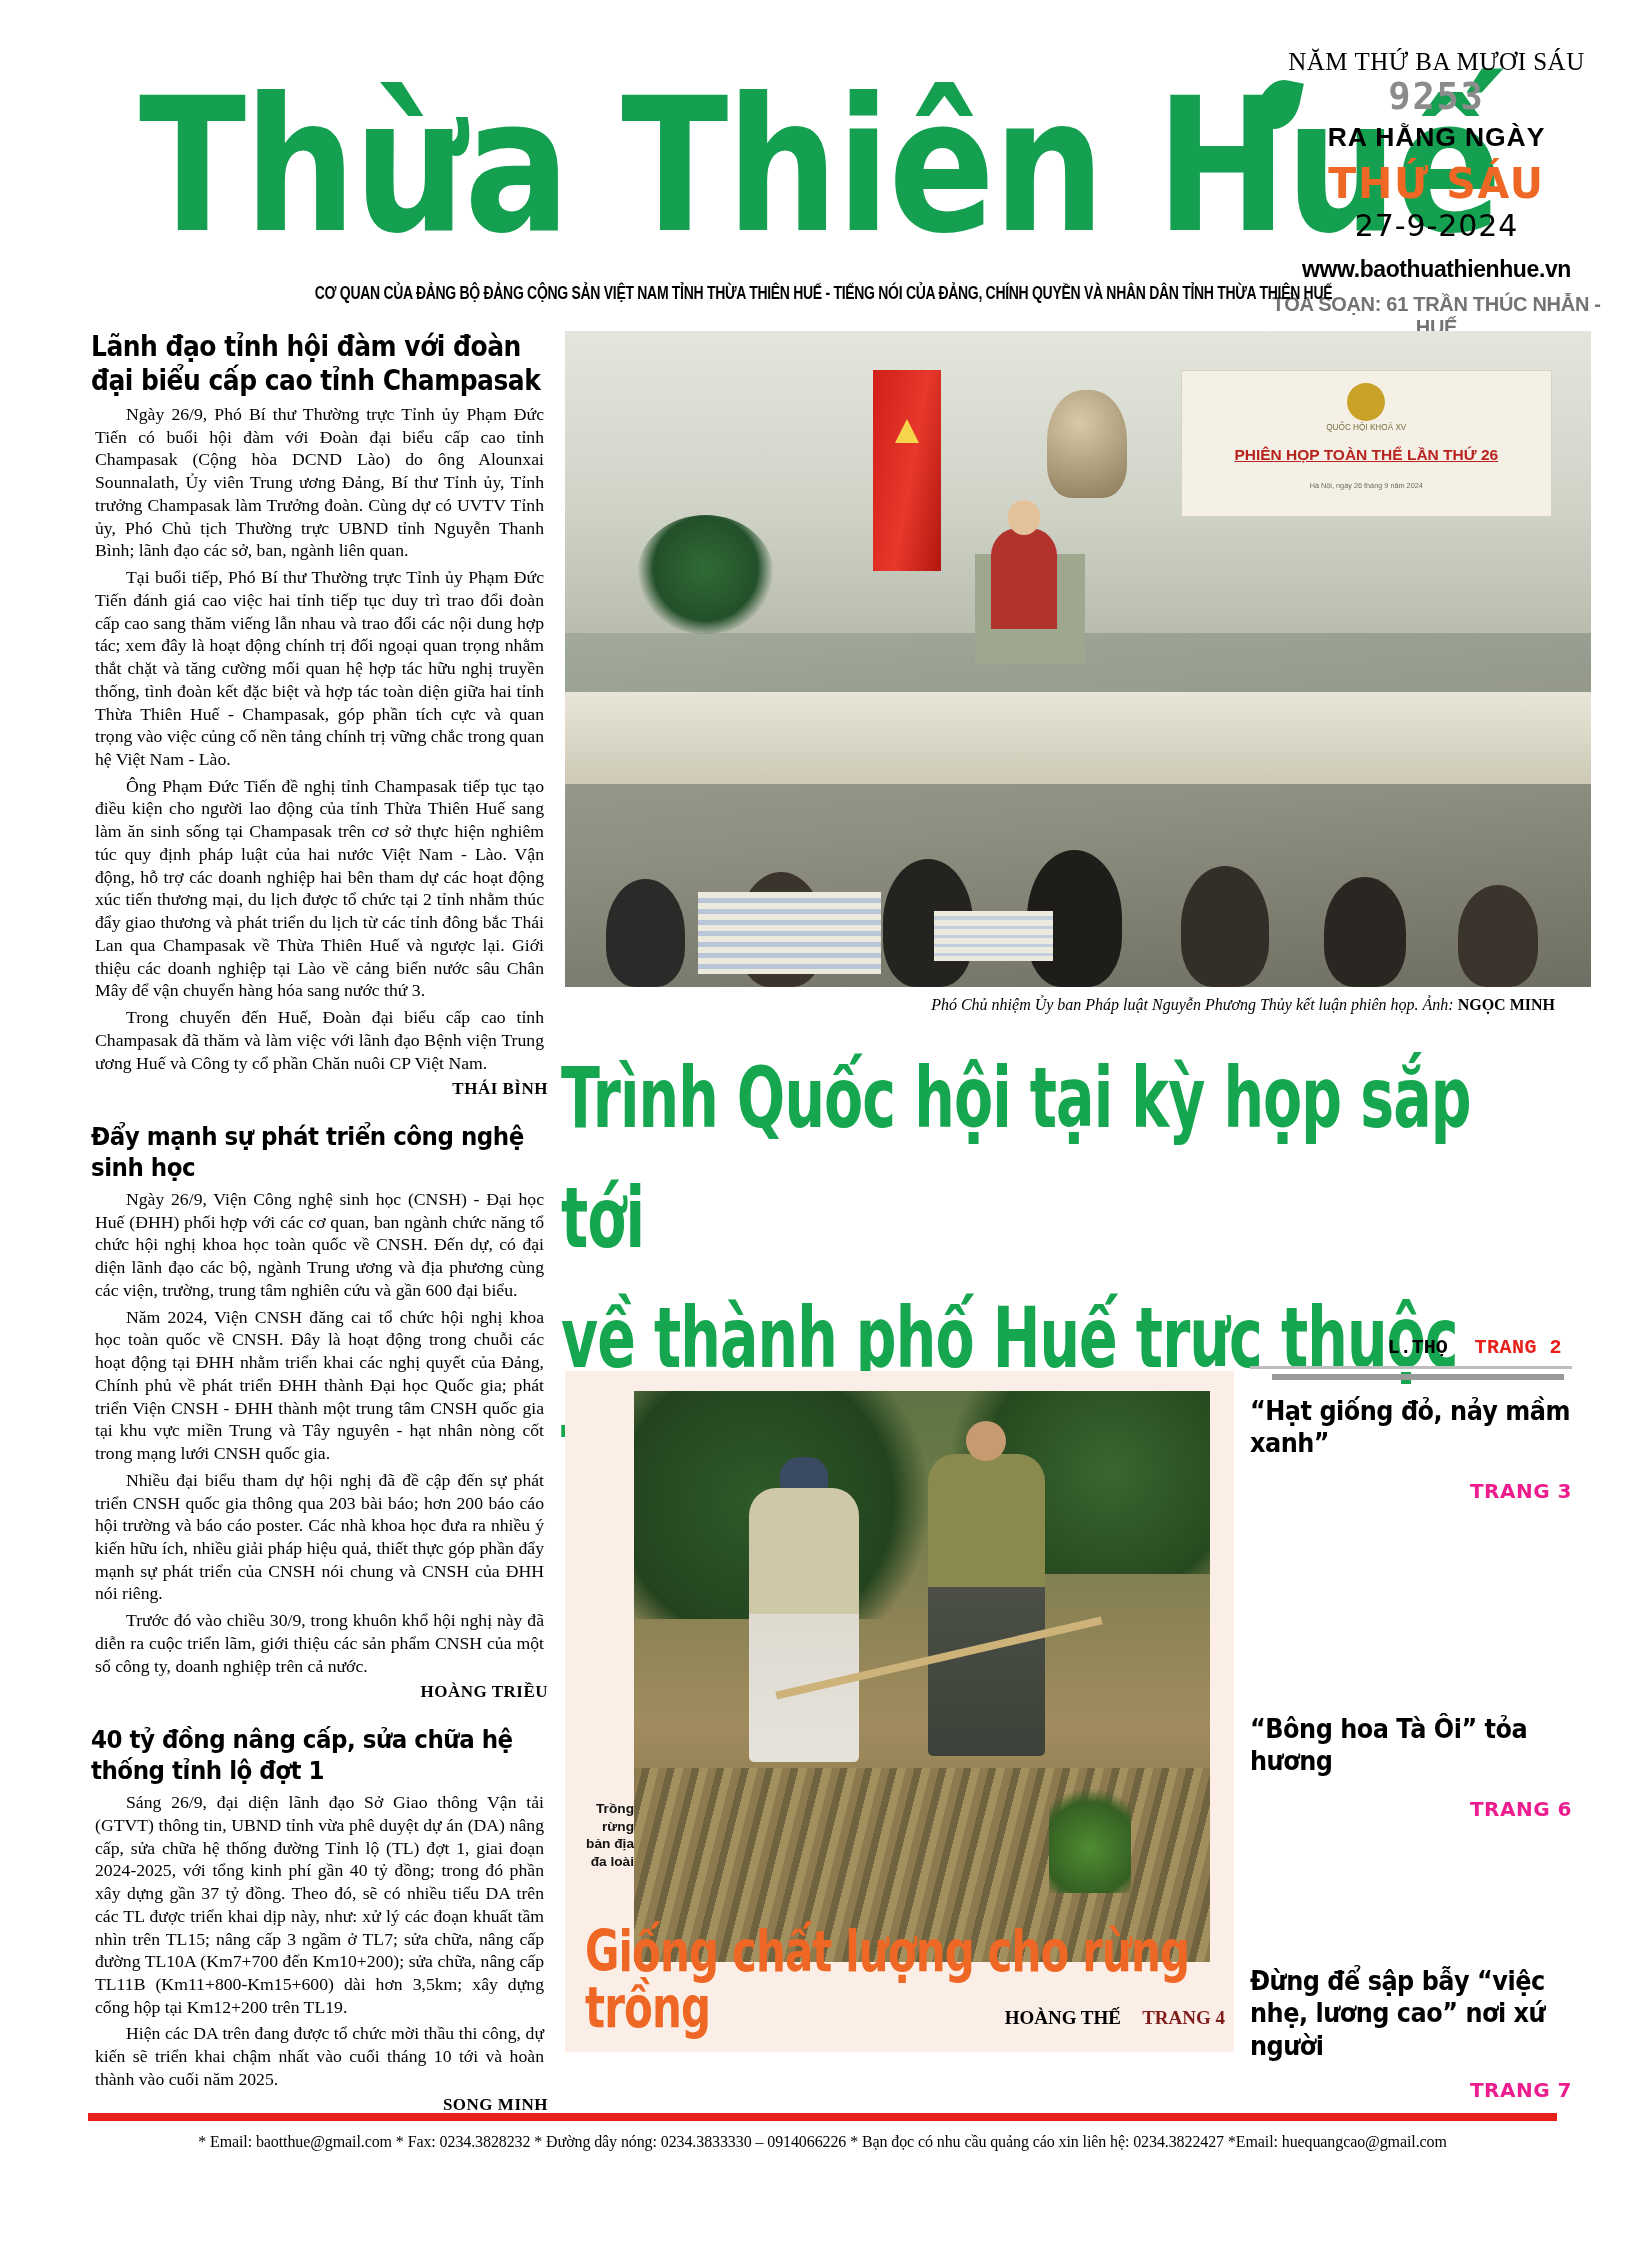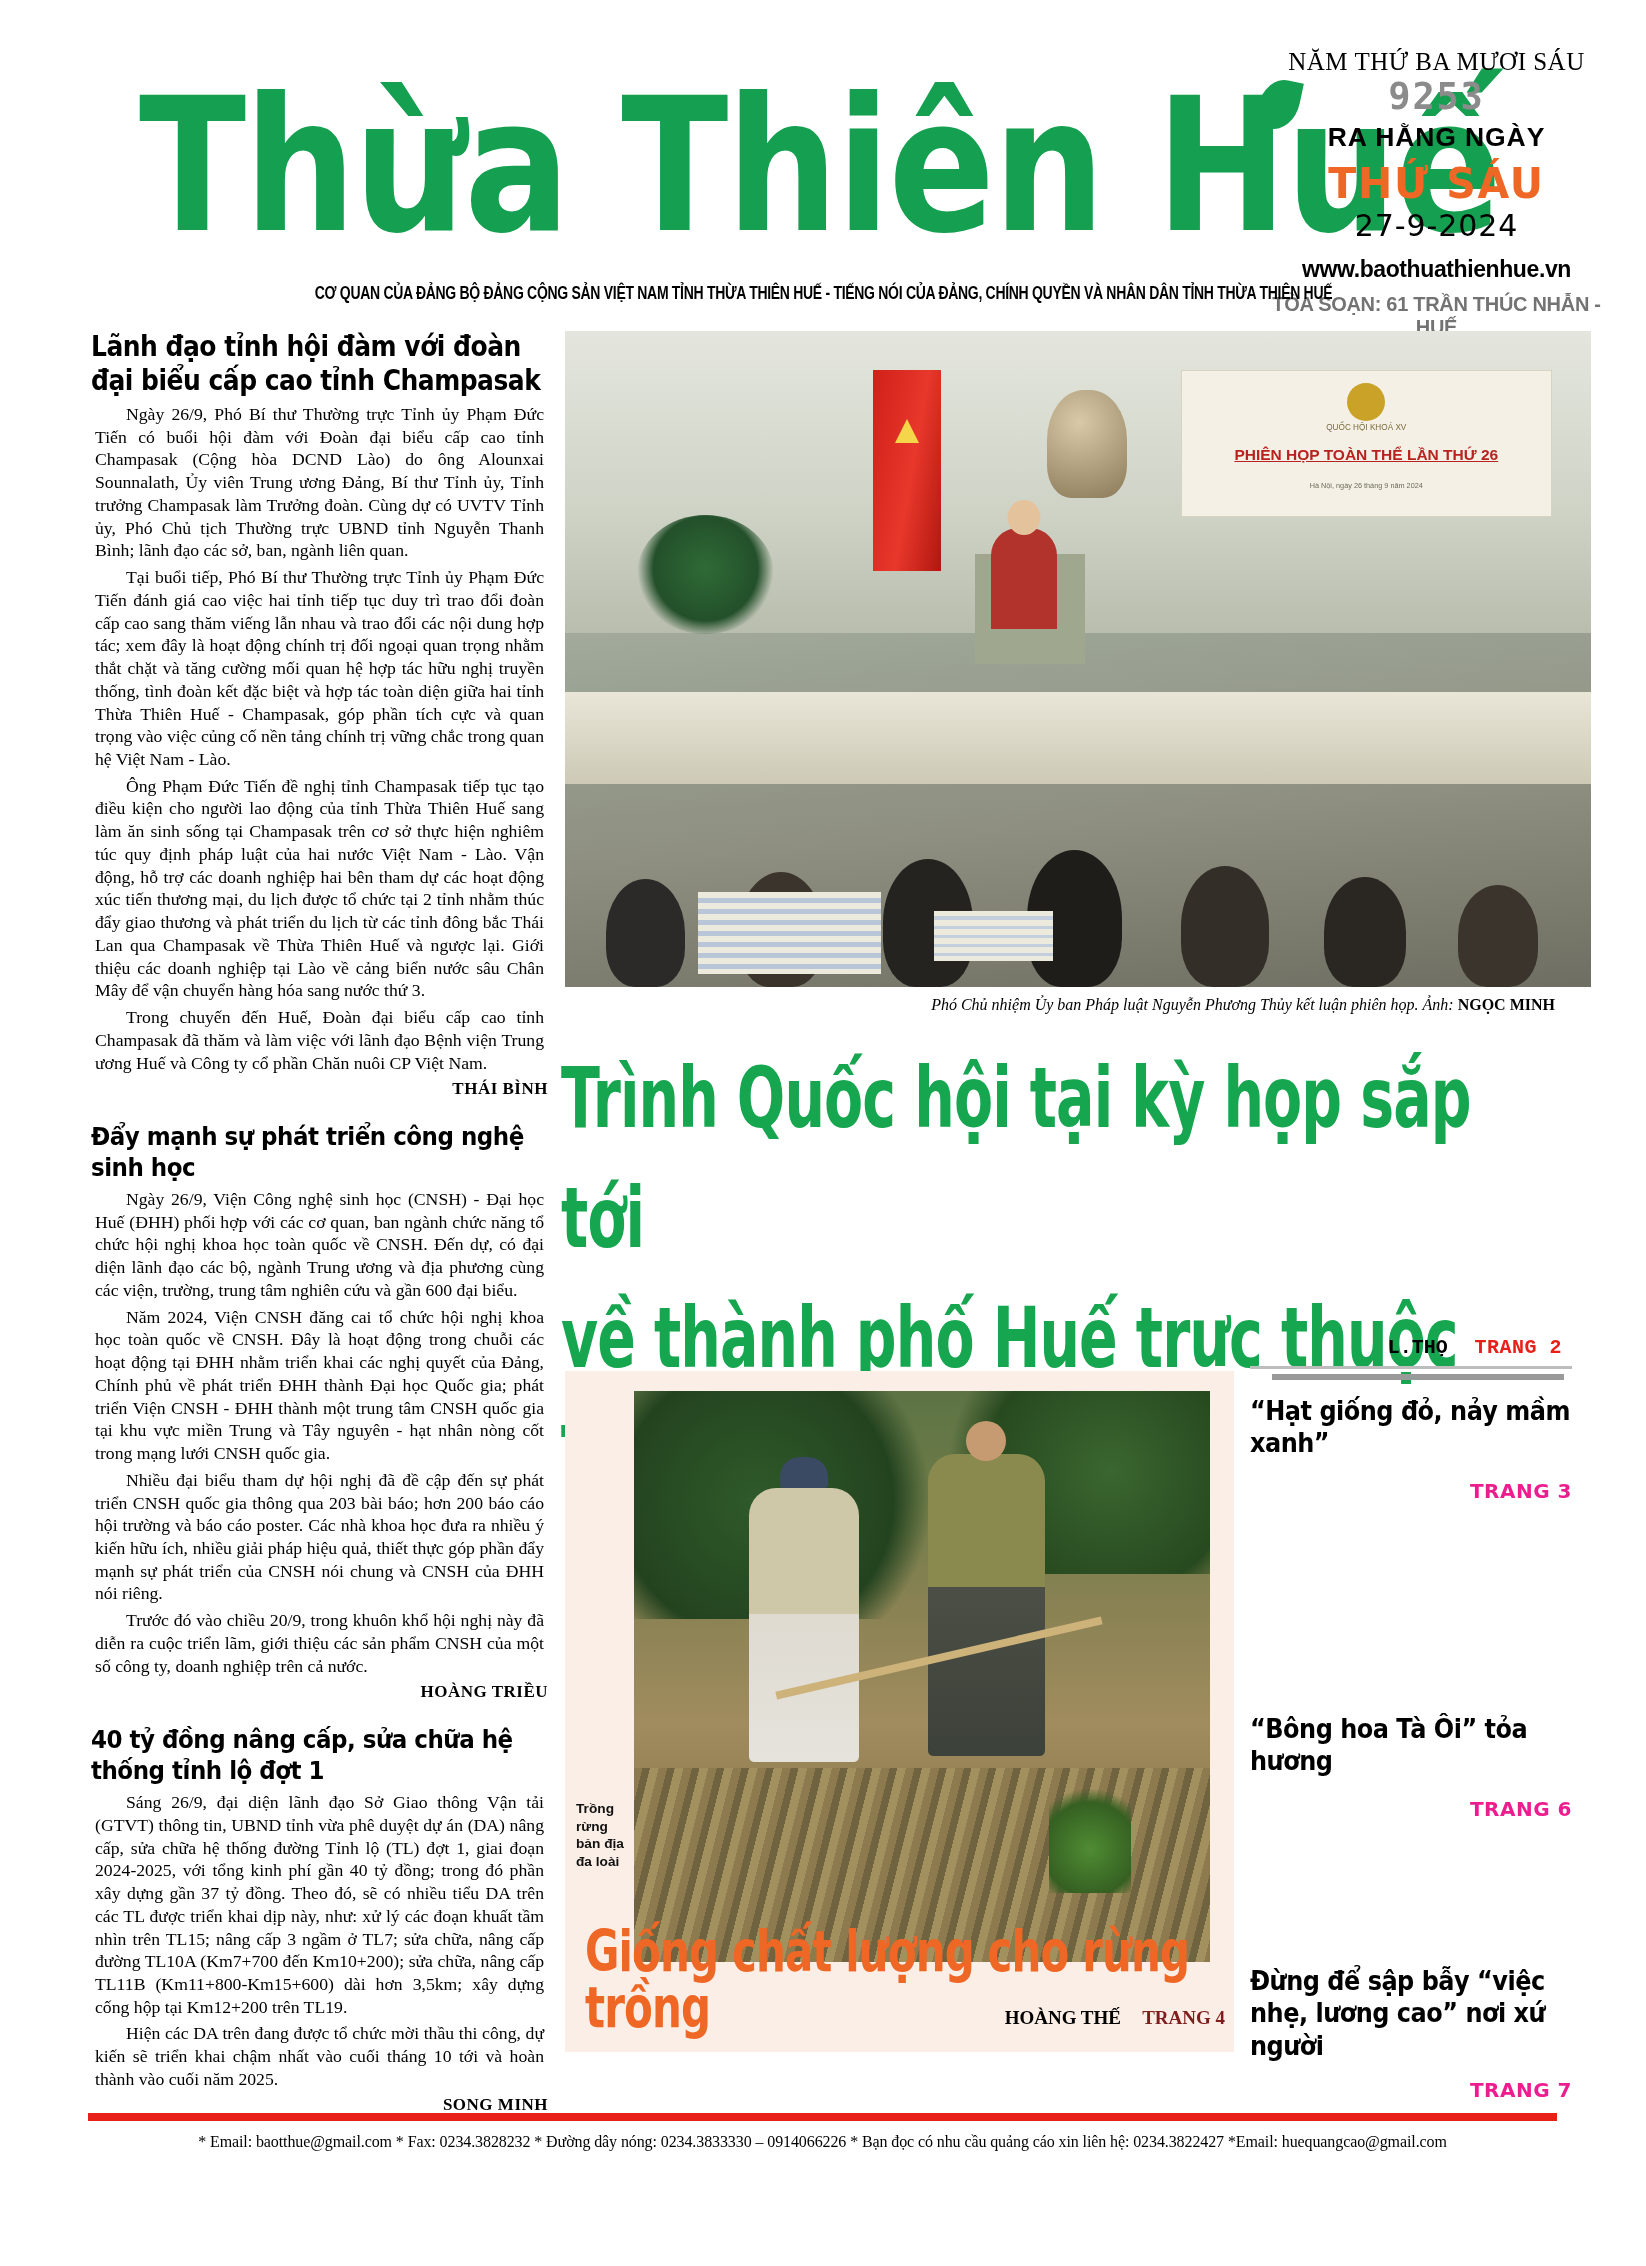--- a/index.html
+++ b/index.html
@@ -125,21 +125,21 @@
   .pb-man1{position:absolute;left:20%;top:17%;width:110px;height:274px;background:linear-gradient(180deg,#cfc8a8 0%,#cfc8a8 46%,#dedad0 46%,#e6e3dc 100%);border-radius:27.4px 27.4px 5.5px 5.5px;}
   .pb-man1:before{content:"";position:absolute;left:50%;top:-31px;transform:translateX(-50%);width:48px;height:31px;border-radius:20px 20px 3.7px 3.7px;background:#3b4a63;}
   .pb-man2{position:absolute;left:51%;top:11%;width:117px;height:302px;background:linear-gradient(180deg,#8a8a4f 0%,#8a8a4f 44%,#4b4f46 44%,#3c4139 100%);border-radius:27.4px 27.4px 5.5px 5.5px;}
   .pb-man2:before{content:"";position:absolute;left:50%;top:-33px;transform:translateX(-50%);width:40px;height:40px;border-radius:50%;background:#c79b72;}
   .pb-pole{position:absolute;left:24%;top:46%;width:58%;height:8.2px;background:#cdb27a;transform:rotate(-13deg);}
   .pb-ground{position:absolute;left:0;bottom:0;width:100%;height:34%;background:repeating-linear-gradient(104deg,#8d7a4e 0 8.2px,#6f6340 8.2px 15.5px,#a2905f 15.5px 24px);}
   .pb-sapling{position:absolute;left:72%;bottom:12%;width:82px;height:110px;background:radial-gradient(circle at 50% 60%,#4f8c33 0%,#356022 60%,rgba(53,96,34,0) 78%);}
   .pb-note{
     position:absolute;left:11px;top:429px;width:58px;
     font-family:"Liberation Sans",sans-serif;font-weight:bold;font-size:13.7px;
-    line-height:1.28;text-align:left;color:#111;
+    line-height:1.28;text-align:right;color:#111;
   }
   .orange-head{
     position:absolute;left:585px;top:1924px;width:640px;
     font-family:"DejaVu Sans",sans-serif;font-weight:bold;color:#ef6724;
     font-size:42px;line-height:1;letter-spacing:-0.9px;
     transform:scaleY(1.34);transform-origin:left top;
   }
   .ob-credit{
     position:absolute;left:768px;top:2007px;width:457px;text-align:right;
     font-family:"Liberation Serif",serif;font-weight:bold;font-size:19px;
@@ -206,21 +206,21 @@
       <div class="byline">THÁI BÌNH</div>
     </div>
 
     <div class="art-gap"></div>
 
     <div>
       <div class="art-h small">Đẩy mạnh sự phát triển công nghệ sinh học</div>
       <p class="art-p">Ngày 26/9, Viện Công nghệ sinh học (CNSH) - Đại học Huế (ĐHH) phối hợp với các cơ quan, ban ngành chức năng tổ chức hội nghị khoa học toàn quốc về CNSH. Đến dự, có đại diện lãnh đạo các bộ, ngành Trung ương và địa phương cùng  các viện, trường, trung tâm nghiên cứu và gần 600 đại biểu.</p>
       <p class="art-p">Năm 2024, Viện CNSH đăng cai tổ chức hội nghị khoa học toàn quốc về CNSH. Đây là hoạt động trong chuỗi các hoạt động tại ĐHH nhằm triển khai các nghị quyết của Đảng, Chính phủ về phát triển ĐHH thành Đại học Quốc gia; phát triển Viện CNSH - ĐHH thành một trung tâm CNSH quốc gia tại khu vực miền Trung và Tây nguyên - hạt nhân nòng cốt trong mạng lưới CNSH quốc gia.</p>
       <p class="art-p">Nhiều đại biểu tham dự hội nghị đã đề cập đến sự phát triển CNSH quốc gia thông qua 203 bài báo; hơn 200 báo cáo hội trường và báo cáo poster. Các nhà khoa học đưa ra nhiều ý kiến hữu ích, nhiều giải pháp hiệu quả, thiết thực góp phần đẩy mạnh sự phát triển của CNSH nói chung và CNSH của ĐHH nói riêng.</p>
-      <p class="art-p">Trước đó vào chiều 20/9, trong khuôn khổ hội nghị này đã diễn ra cuộc triển lãm, giới thiệu các sản phẩm CNSH của một số công ty, doanh nghiệp trên cả nước.</p>
+      <p class="art-p">Trước đó vào chiều 30/9, trong khuôn khổ hội nghị này đã diễn ra cuộc triển lãm, giới thiệu các sản phẩm CNSH của một số công ty, doanh nghiệp trên cả nước.</p>
       <div class="byline">HOÀNG TRIỀU</div>
     </div>
 
     <div class="art-gap"></div>
 
     <div>
       <div class="art-h small">40 tỷ đồng nâng cấp, sửa chữa hệ thống tỉnh lộ đợt 1</div>
       <p class="art-p">Sáng 26/9, đại diện lãnh đạo Sở Giao thông Vận tải (GTVT) thông tin, UBND tỉnh vừa phê duyệt dự án (DA) nâng cấp, sửa chữa hệ thống đường Tỉnh lộ (TL) đợt 1, giai đoạn 2024-2025, với tổng kinh phí gần 40 tỷ đồng; trong đó phần xây dựng gần 37 tỷ đồng. Theo đó, sẽ có nhiều tiểu DA  trên các TL được triển khai dịp này, như: xử lý các đoạn khuất tầm nhìn trên TL15; nâng cấp 3 ngầm ở TL7; sửa chữa, nâng cấp đường TL10A (Km7+700 đến Km10+200); sửa chữa, nâng cấp TL11B (Km11+800-Km15+600) dài hơn 3,5km; xây dựng cống hộp tại Km12+200 trên TL19.</p>
       <p class="art-p">Hiện các DA trên đang được tổ chức mời thầu thi công, dự kiến sẽ triển khai chậm nhất vào cuối tháng 10 tới và hoàn thành vào cuối năm 2025.</p>
       <div class="byline">SONG MINH</div>

